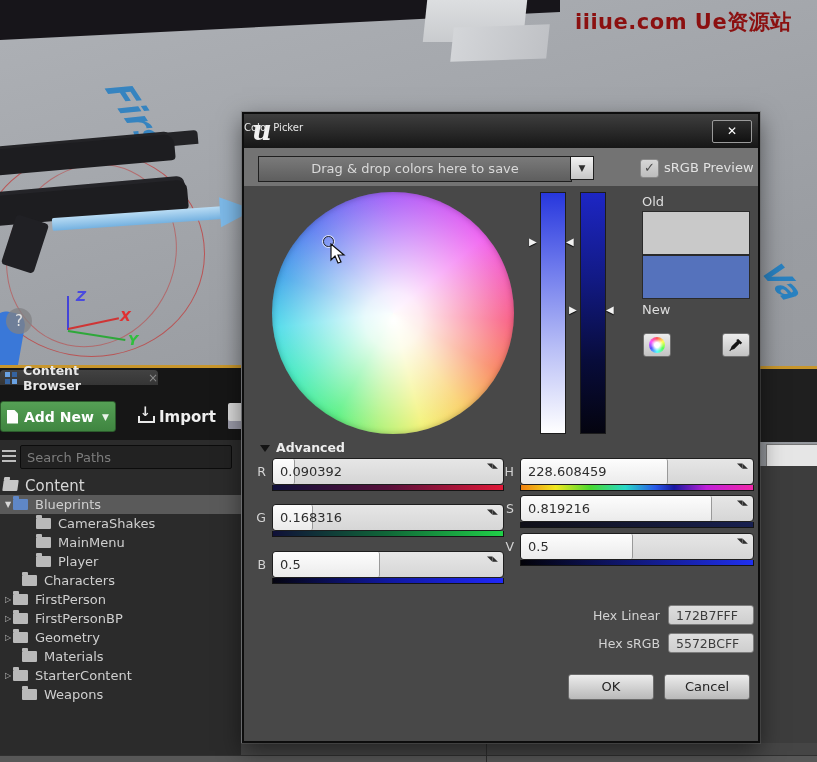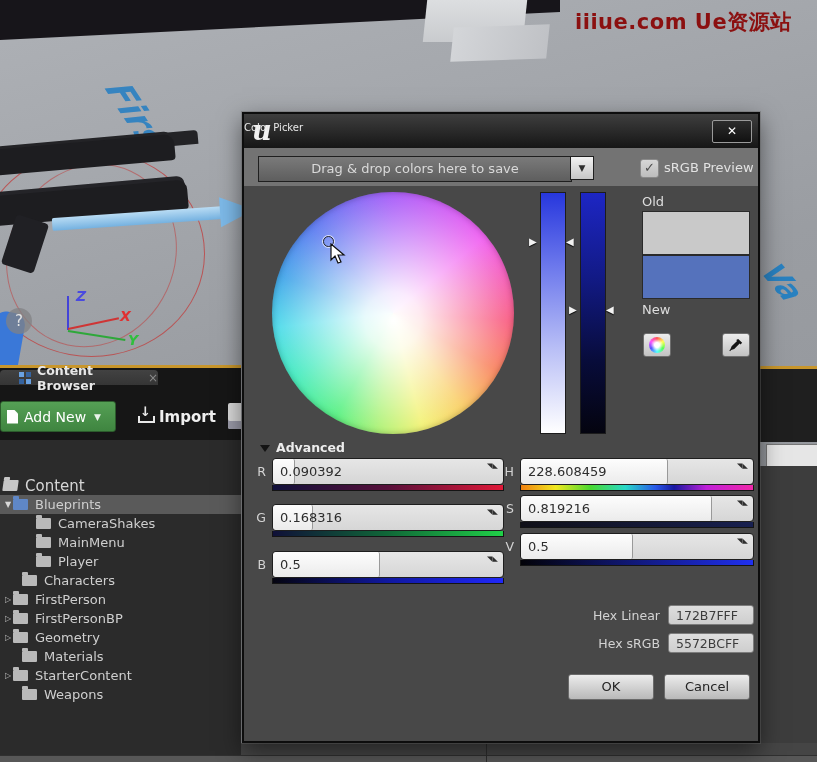--- a/index.html
+++ b/index.html
@@ -39,35 +39,35 @@
   .axis-lbl{font-size:14px;font-weight:bold;font-style:italic;}
   .figure{left:-8px;top:312px;width:30px;height:58px;background:#3a78d8;border-radius:10px 12px 4px 4px;transform:rotate(10deg);}
   .help-badge{left:6px;top:308px;width:26px;height:26px;border-radius:50%;background:rgba(130,130,132,.75);
     color:#e3e3e3;font-size:15px;text-align:center;line-height:26px;}
   .yline-left{left:0;top:365px;width:241px;height:3px;background:#c8962c;}
   .yline-right{left:760px;top:366px;width:57px;height:3px;background:#c8962c;}
   
   .cb-panel{left:0;top:368px;width:241px;height:388px;background:#2b2b2b;}
   .cb-tabrow{left:0;top:0;width:241px;height:29px;background:#161616;}
   .cb-tab{left:0;top:2px;width:158px;height:15px;background:linear-gradient(#424242,#353535);
-    border-radius:4px 4px 0 0;display:flex;align-items:center;gap:6px;padding-left:19px;box-sizing:border-box;}
+    border-radius:4px 4px 0 0;display:flex;align-items:center;gap:6px;padding-left:5px;box-sizing:border-box;}
   .grid-icon{width:12px;height:12px;flex:0 0 12px;background:
     linear-gradient(#6aa2e2,#6aa2e2) 0 0/5px 5px no-repeat,
     linear-gradient(#35639f,#35639f) 7px 0/5px 5px no-repeat,
     linear-gradient(#35639f,#35639f) 0 7px/5px 5px no-repeat,
     linear-gradient(#6aa2e2,#6aa2e2) 7px 7px/5px 5px no-repeat;}
   .cb-tab-label{color:#e8e8e8;font-size:12.5px;font-weight:bold;}
   .cb-tab-close{color:#8a8a8a;font-size:12px;margin-left:4px;}
   .cb-toolbar{left:0;top:29px;width:241px;height:43px;background:#161616;}
   .addnew-btn{left:0;top:4px;width:116px;height:31px;background:linear-gradient(#55a055,#3f8540);
     border:1px solid #2c5c2c;border-radius:3px;display:flex;align-items:center;gap:6px;
     padding-left:6px;box-sizing:border-box;}
   .page-icon{width:11px;height:14px;background:linear-gradient(315deg,#fff 0 100%);
     clip-path:polygon(0 0,7px 0,11px 4px,11px 14px,0 14px);}
-  .addnew-label{color:#fff;font-size:14px;font-weight:normal;}
+  .addnew-label{color:#fff;font-size:14px;font-weight:bold;}
   .addnew-caret{color:#eaf3ea;font-size:9px;margin-left:2px;}
   .import-btn{left:138px;top:4px;height:31px;display:flex;align-items:center;gap:6px;}
   .import-icon{width:15px;height:15px;position:relative;}
   .import-icon .ia{position:absolute;left:2px;top:-5px;color:#e8e8e8;font-size:13px;font-weight:bold;}
   .import-icon .tray{position:absolute;left:0;bottom:1px;width:13px;height:5px;
     border:2px solid #e8e8e8;border-top:none;}
   .import-label{color:#efefef;font-size:15px;font-weight:bold;}
   .saveall-part{left:228px;top:6px;width:13px;height:26px;background:#d8d8d8;border-radius:2px 0 0 2px;
     box-shadow:inset 0 -8px 0 #9a9aa8;}
   .cb-searchrow{left:0;top:72px;width:241px;height:36px;background:#2b2b2b;}
@@ -206,20 +206,24 @@
       </div>
       <div class="abs import-btn">
         <span class="import-icon">
           <span class="ia">↓</span>
             <span class="tray"></span>
         </span>
         <span class="import-label">Import</span>
       </div>
       <div class="abs saveall-part"></div>
     </div>
+    <div class="abs cb-searchrow">
+      <span class="abs sources-icon"></span>
+      <input class="abs search-input" placeholder="Search Paths" style="">
+    </div>
     <div class="abs tree">
       <div class="trow lvl0">
         <span class="folder open"></span>
         <span>Content</span>
       </div>
       <div class="trow lvl1 sel">
         <span class="exp filled">▼</span>
         <span class="folder blue"></span>
         <span>Blueprints</span>
       </div>

